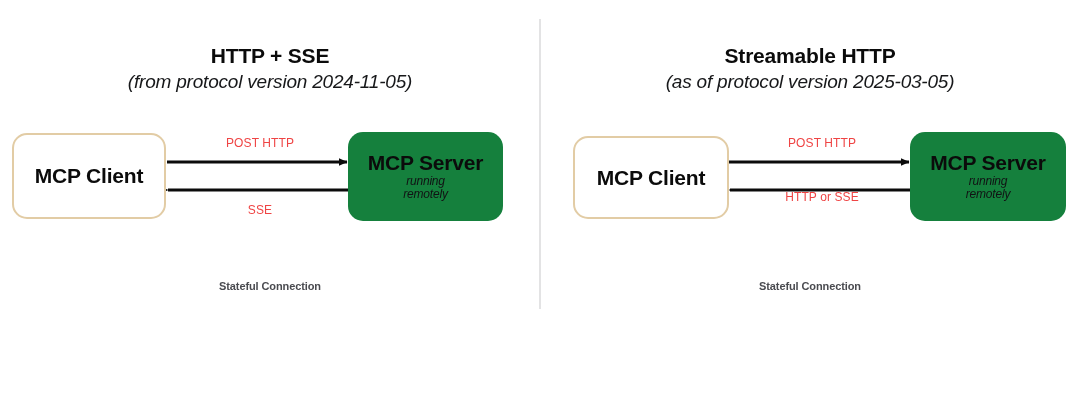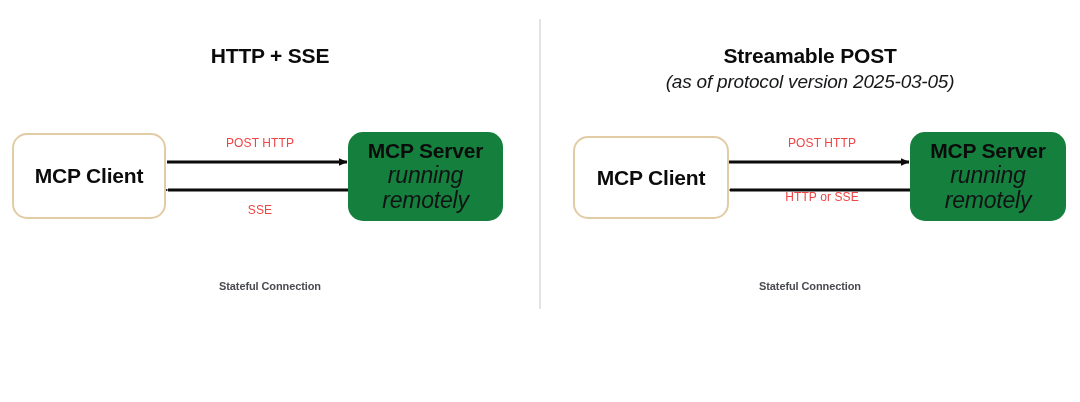--- a/index.html
+++ b/index.html
@@ -89,21 +89,21 @@
     border: none;
   }
   .node-title {
     font-size: 21px;
     font-weight: bold;
     color: #0b0b0b;
     letter-spacing: -0.2px;
     line-height: 1.12;
   }
   .node-sub {
-    font-size: 23px;
+    font-size: 12px;
     font-style: italic;
     color: #111214;
     letter-spacing: -0.2px;
     line-height: 1.12;
   }
 
   
   .panel.left .client-box  { left: 12px;  top: 133px; width: 154px; height: 86px; }
   .panel.left .server-box  { left: 348px; top: 132px; width: 155px; height: 89px; }
 
@@ -152,20 +152,21 @@
 </style>
 </head>
 <body>
 
 <div id="diagram-root">
 
   <div class="panel left">
 
     <div class="panel-title">HTTP + SSE</div>
 
+    <div class="panel-subtitle">(from protocol version 2024-11-05)</div>
 
     <svg class="arrow-svg" viewBox="0 0 540 402">
       <defs>
         <marker id="arrowhead-l-r" markerWidth="9" markerHeight="8" refX="8.5" refY="4" orient="auto" markerUnits="userSpaceOnUse">
           <path d="M 0 0 L 9 4 L 0 8 z" fill="#0b0b0b"></path>
         </marker>
         <marker id="arrowhead-l-l" markerWidth="9" markerHeight="8" refX="0.5" refY="4" orient="auto" markerUnits="userSpaceOnUse">
           <path d="M 9 0 L 0 4 L 9 8 z" fill="#0b0b0b"></path>
         </marker>
       </defs>
@@ -190,21 +191,21 @@
     <div class="panel-caption">
       <div>Stateful Connection</div>
     </div>
 
   </div>
 
   <div class="divider"></div>
 
   <div class="panel right">
 
-    <div class="panel-title">Streamable POST</div>
+    <div class="panel-title">Streamable HTTP</div>
 
     <div class="panel-subtitle">(as of protocol version 2025-03-05)</div>
 
     <svg class="arrow-svg" viewBox="0 0 540 402">
       <defs>
         <marker id="arrowhead-r-r" markerWidth="9" markerHeight="8" refX="8.5" refY="4" orient="auto" markerUnits="userSpaceOnUse">
           <path d="M 0 0 L 9 4 L 0 8 z" fill="#0b0b0b"></path>
         </marker>
         <marker id="arrowhead-r-l" markerWidth="9" markerHeight="8" refX="0.5" refY="4" orient="auto" markerUnits="userSpaceOnUse">
           <path d="M 9 0 L 0 4 L 9 8 z" fill="#0b0b0b"></path>

